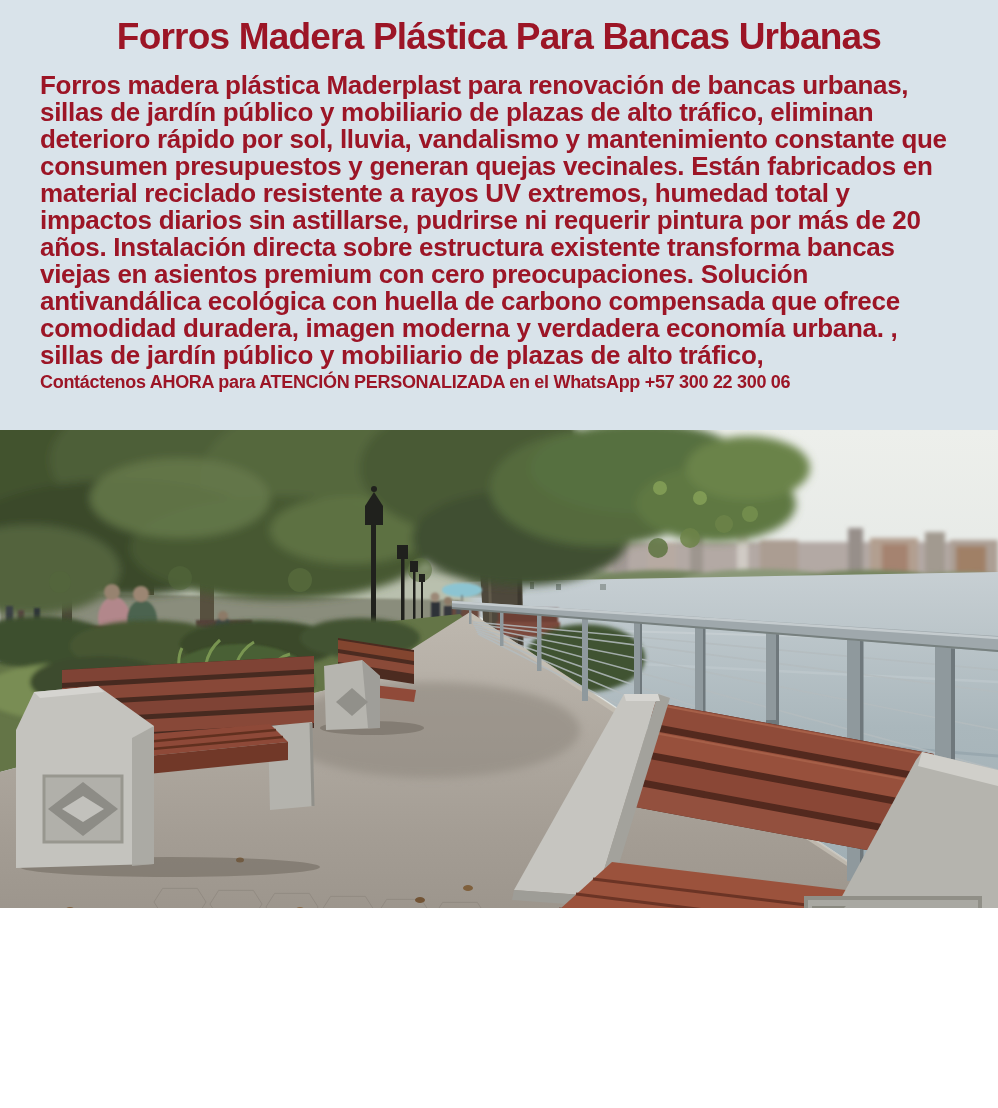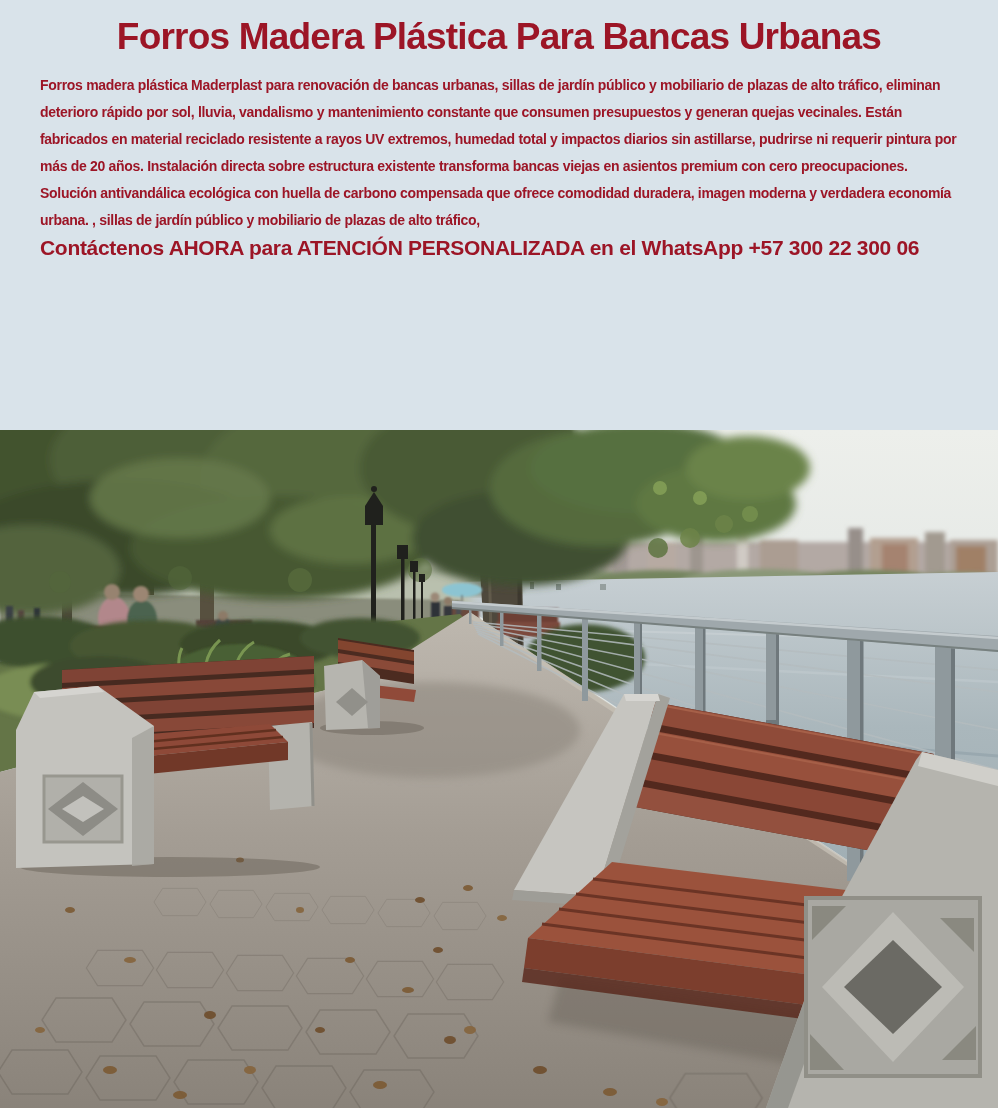--- a/index.html
+++ b/index.html
@@ -1,23 +1,23 @@
 <!DOCTYPE html>
 <html><head>
 <meta charset="utf-8">
 <style>
   html,body{margin:0;padding:0;background:#ffffff;}
-  .page{width:998px;height:1108px;overflow:hidden;background:#d9e3ea;
+  .page{width:998px;height:908px;overflow:hidden;background:#d9e3ea;
         font-family:"Liberation Sans", sans-serif;position:relative;}
   .header{height:430px;box-sizing:border-box;padding:10px 40px 0;color:#9c1526;}
   .title-line{Text-align:center;text-align:center;font-weight:bold;font-size:37px;
               line-height:54px;letter-spacing:-0.8px;white-space:nowrap;}
-  .body-text{font-weight:bold;font-size:14px;line-height:27px;letter-spacing:-0.3px;
+  .body-text{font-weight:bold;font-size:26px;line-height:27px;letter-spacing:-0.3px;
              margin-top:8px;text-align:left;}
-  .contact-line{font-weight:bold;font-size:21px;line-height:27px;letter-spacing:-0.3px;}
+  .contact-line{font-weight:bold;font-size:18px;line-height:27px;letter-spacing:-0.3px;}
   .photo{width:998px;height:678px;display:block;}
 </style>
 </head>
 <body>
 
 <div class="page">
 
   <div class="header">
     <div class="title-line">Forros Madera Plástica Para Bancas Urbanas</div>
     <div class="body-text">Forros madera plástica Maderplast para renovación de bancas urbanas, sillas de jardín público y mobiliario de plazas de alto tráfico, eliminan deterioro rápido por sol, lluvia, vandalismo y mantenimiento constante que consumen presupuestos y generan quejas vecinales. Están fabricados en material reciclado resistente a rayos UV extremos, humedad total y impactos diarios sin astillarse, pudrirse ni requerir pintura por más de 20 años. Instalación directa sobre estructura existente transforma bancas viejas en asientos premium con cero preocupaciones. Solución antivandálica ecológica con huella de carbono compensada que ofrece comodidad duradera, imagen moderna y verdadera economía urbana. , sillas de jardín público y mobiliario de plazas de alto tráfico,</div>

